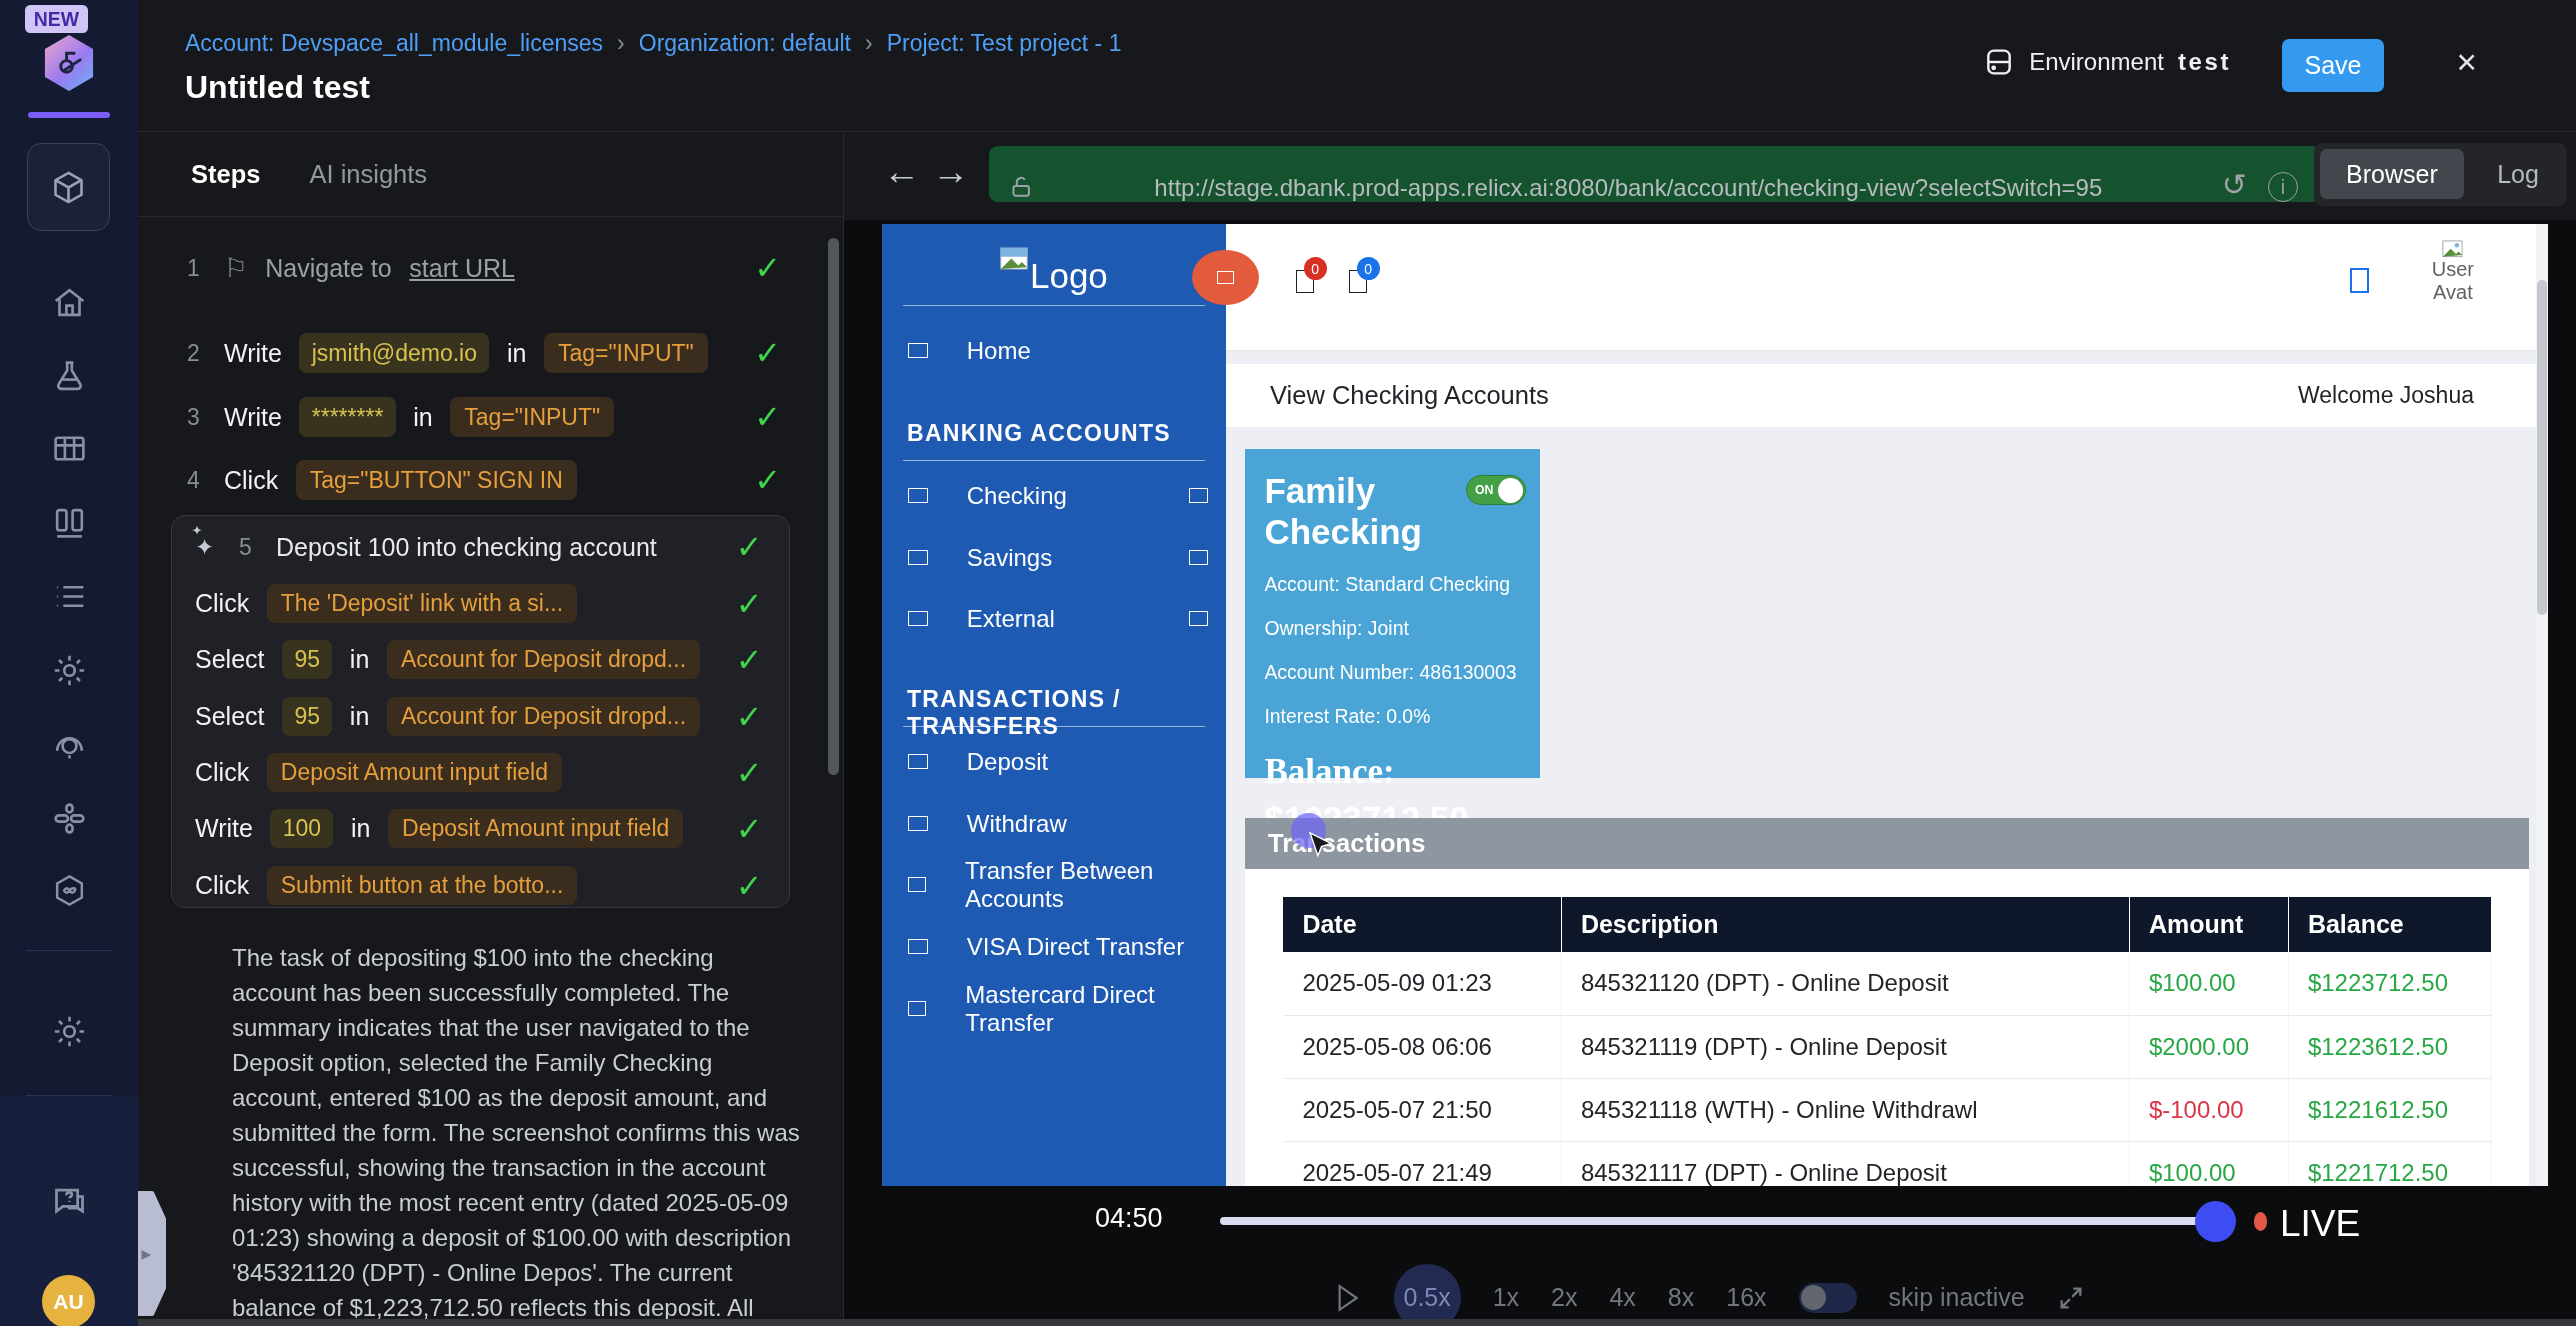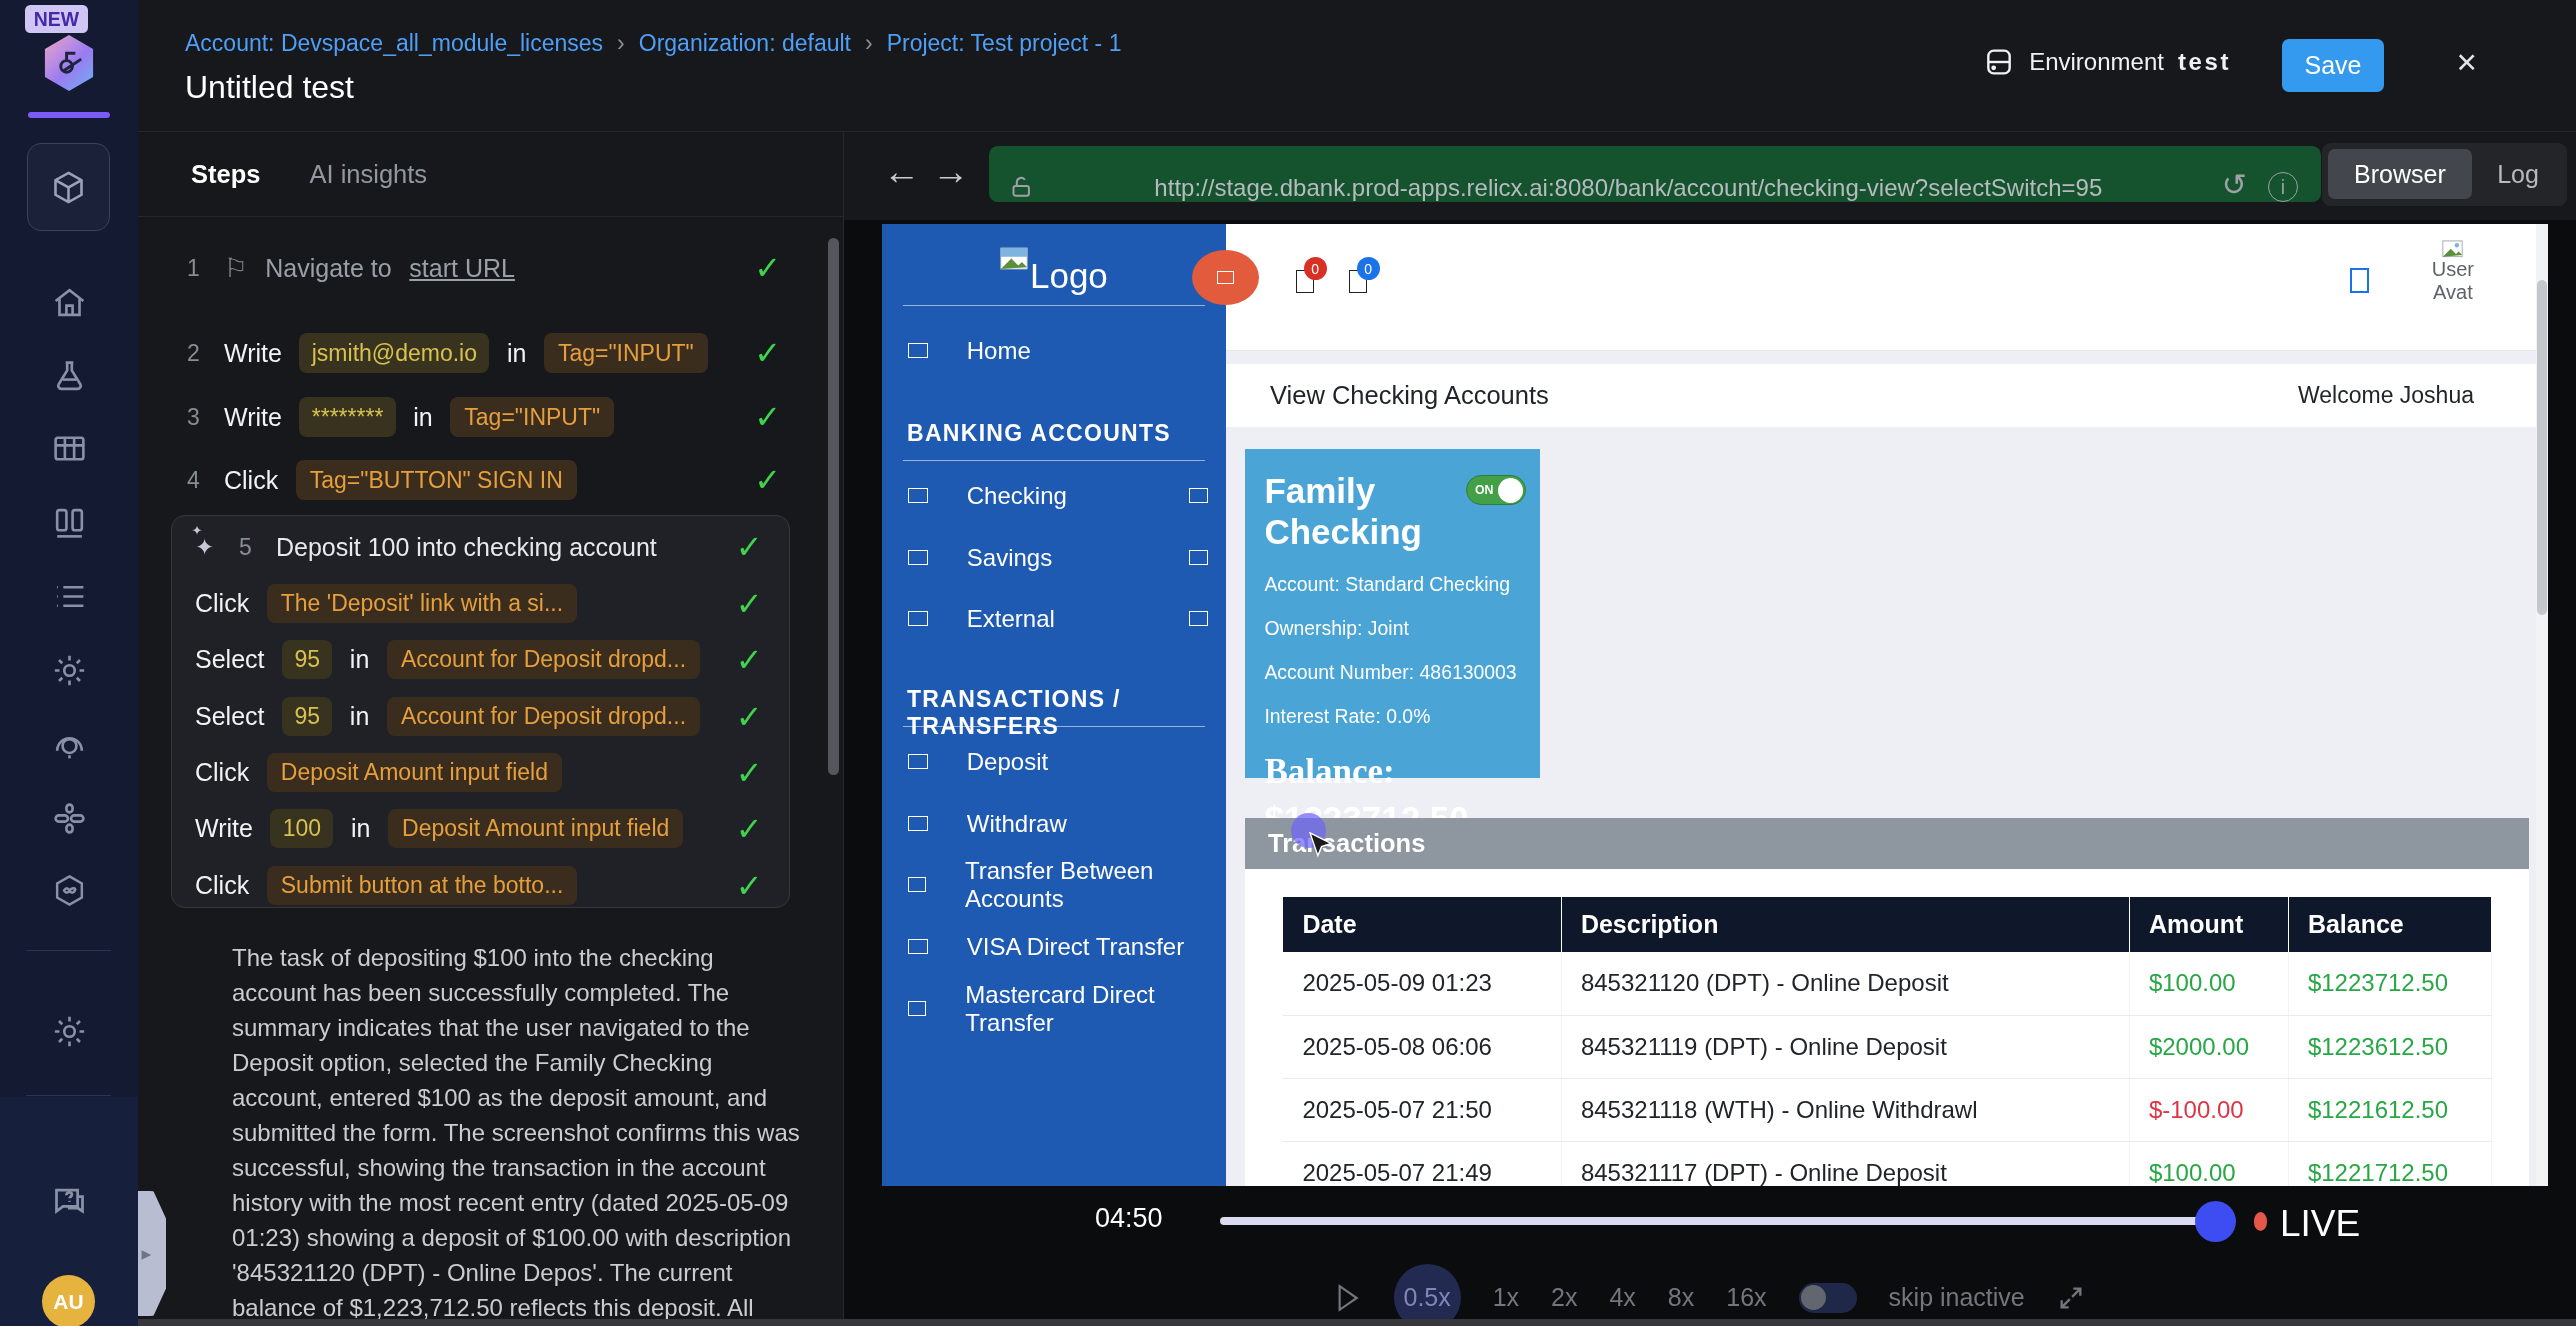--- a/index.html
+++ b/index.html
@@ -20,21 +20,21 @@
   .active-box { position:absolute; left:27px; top:143px; width:83px; height:88px; border:1.8px solid #3b4158; border-radius:14px; background:#1a2138; display:flex; align-items:center; justify-content:center; }
   .side-ic { position:absolute; left:0; width:138px; display:flex; justify-content:center; cursor:pointer; }
   .side-div { position:absolute; left:26.4px; width:85px; border-top:0.9px solid #2b3350; }
   .avatar-au { position:absolute; left:42px; top:1275px; width:53px; height:53px; border-radius:50%; background:#e6b33f; color:#fff; font-weight:bold; font-size:21px; display:flex; align-items:center; justify-content:center; }
   .collapse-handle { position:absolute; left:138px; top:1191px; width:28px; height:125px; background:#b9bdd1; border-radius:0 16px 16px 0; clip-path:polygon(0 0,55% 0,100% 22%,100% 78%,55% 100%,0 100%); z-index:40; display:flex; align-items:center; }
   .collapse-handle span{ color:#6e7387; font-size:19.4px; margin-left:3.5px; }
   
   .top { position:absolute; left:138px; top:0; width:2438px; height:132px; border-bottom:0.9px solid #26282c; }
   .crumbs { position:absolute; left:47px; top:30px; font-size:23px; color:#4f9ff7; display:flex; gap:14px; align-items:center; }
   .crumb-sep { color:#8a8f98; }
-  .page-title { position:absolute; left:47px; top:69px; font-size:32px; font-weight:normal; color:#fff; }
+  .page-title { position:absolute; left:47px; top:69px; font-size:32px; font-weight:bold; color:#fff; }
   .env-wrap { position:absolute; right:345px; top:46px; display:flex; align-items:center; gap:14px; font-size:24px; color:#f0f1f3; }
   .env-val { font-weight:bold; letter-spacing:2.6px; }
   .save-btn { position:absolute; right:192px; top:39px; width:102px; height:53px; background:#339af0; color:#fff; font-size:25px; border:none; border-radius:7px; cursor:pointer; }
   .close-x { position:absolute; right:99px; top:42px; font-size:35px; color:#e2e4e7; cursor:pointer; }
   
   .steps { position:absolute; left:138px; top:132px; width:706px; height:1195px; border-right:0.9px solid #26282c; overflow:hidden; }
   .tabs { position:absolute; left:0; top:0; width:100%; height:85px; border-bottom:0.9px solid #26282c; display:flex; align-items:center; gap:49px; padding-left:53px; }
   .tab-active { color:#fff; font-weight:bold; font-size:25.5px; cursor:pointer; }
   .tab { color:#9298a0; font-size:25.5px; cursor:pointer; }
   .sp-scroll { position:absolute; right:4.4px; top:106px; width:10.6px; height:537px; background:#53565c; border-radius:5.3px; }
@@ -55,21 +55,21 @@
   .g-title { color:#e7e9ec; font-size:25px; }
   .summary { position:absolute; left:94px; top:808px; width:571px; height:387px; overflow:hidden; color:#c9ccd1; font-size:24px; line-height:35px; }
   
   .right { position:absolute; left:844px; top:132px; width:1732px; height:1195px; }
   .nav-ar { position:absolute; top:19.4px; font-size:37px; color:#c6c9ce; cursor:pointer; }
   .url-pill { position:absolute; left:145px; top:14px; width:1332px; height:56px; background:#14532d; border-radius:8.8px; display:flex; align-items:flex-end; cursor:text; }
   .url-text { flex:1; text-align:center; color:#b7babf; font-size:24px; }
   .pill-ic { color:#9ea1a7; }
   .info-circ { width:30px; height:30px; border:1.8px solid #9ea1a7; border-radius:50%; color:#9ea1a7; font-size:19.4px; display:flex; align-items:center; justify-content:center; margin-right:23px; cursor:pointer; }
   .reload { font-size:30px; margin-right:21px; cursor:pointer; }
-  .seg { position:absolute; right:8.8px; top:10.6px; height:63px; background:#232529; border-radius:8.8px; display:flex; align-items:center; padding:5.3px; gap:2px; }
+  .seg { position:absolute; right:8.8px; top:10.6px; height:63px; background:#232529; border-radius:8.8px; display:flex; align-items:center; padding:5.3px; gap:10px; }
   .seg-on { background:#43464c; color:#fff; font-size:25px; padding:10.6px 26.4px; border-radius:7px; cursor:pointer; }
   .seg-off { color:#b7babf; font-size:25px; padding:10.6px 23px; cursor:pointer; }
   .video { position:absolute; left:0; top:88px; width:1732px; height:1107px; background:#0b0c0e; }
   
   .bank { position:absolute; left:38px; top:4px; width:1666px; height:962px; background:#edeff4; overflow:hidden; color:#212529; }
   .bk-side { position:absolute; left:0; top:0; width:344px; height:962px; background:#1e5ab2; color:#fff; }
   .bk-logo { position:absolute; left:0; top:23px; width:100%; display:flex; align-items:flex-start; justify-content:center; gap:1.8px; cursor:pointer; }
   .bk-logo-text { font-size:35px; margin-top:8.8px; }
   .bk-hr { position:absolute; left:21px; right:21px; border-top:0.9px solid rgba(255,255,255,.55); }
   .bk-item { position:absolute; left:0; width:100%; height:39px; display:flex; align-items:center; cursor:pointer; font-size:24px; }

